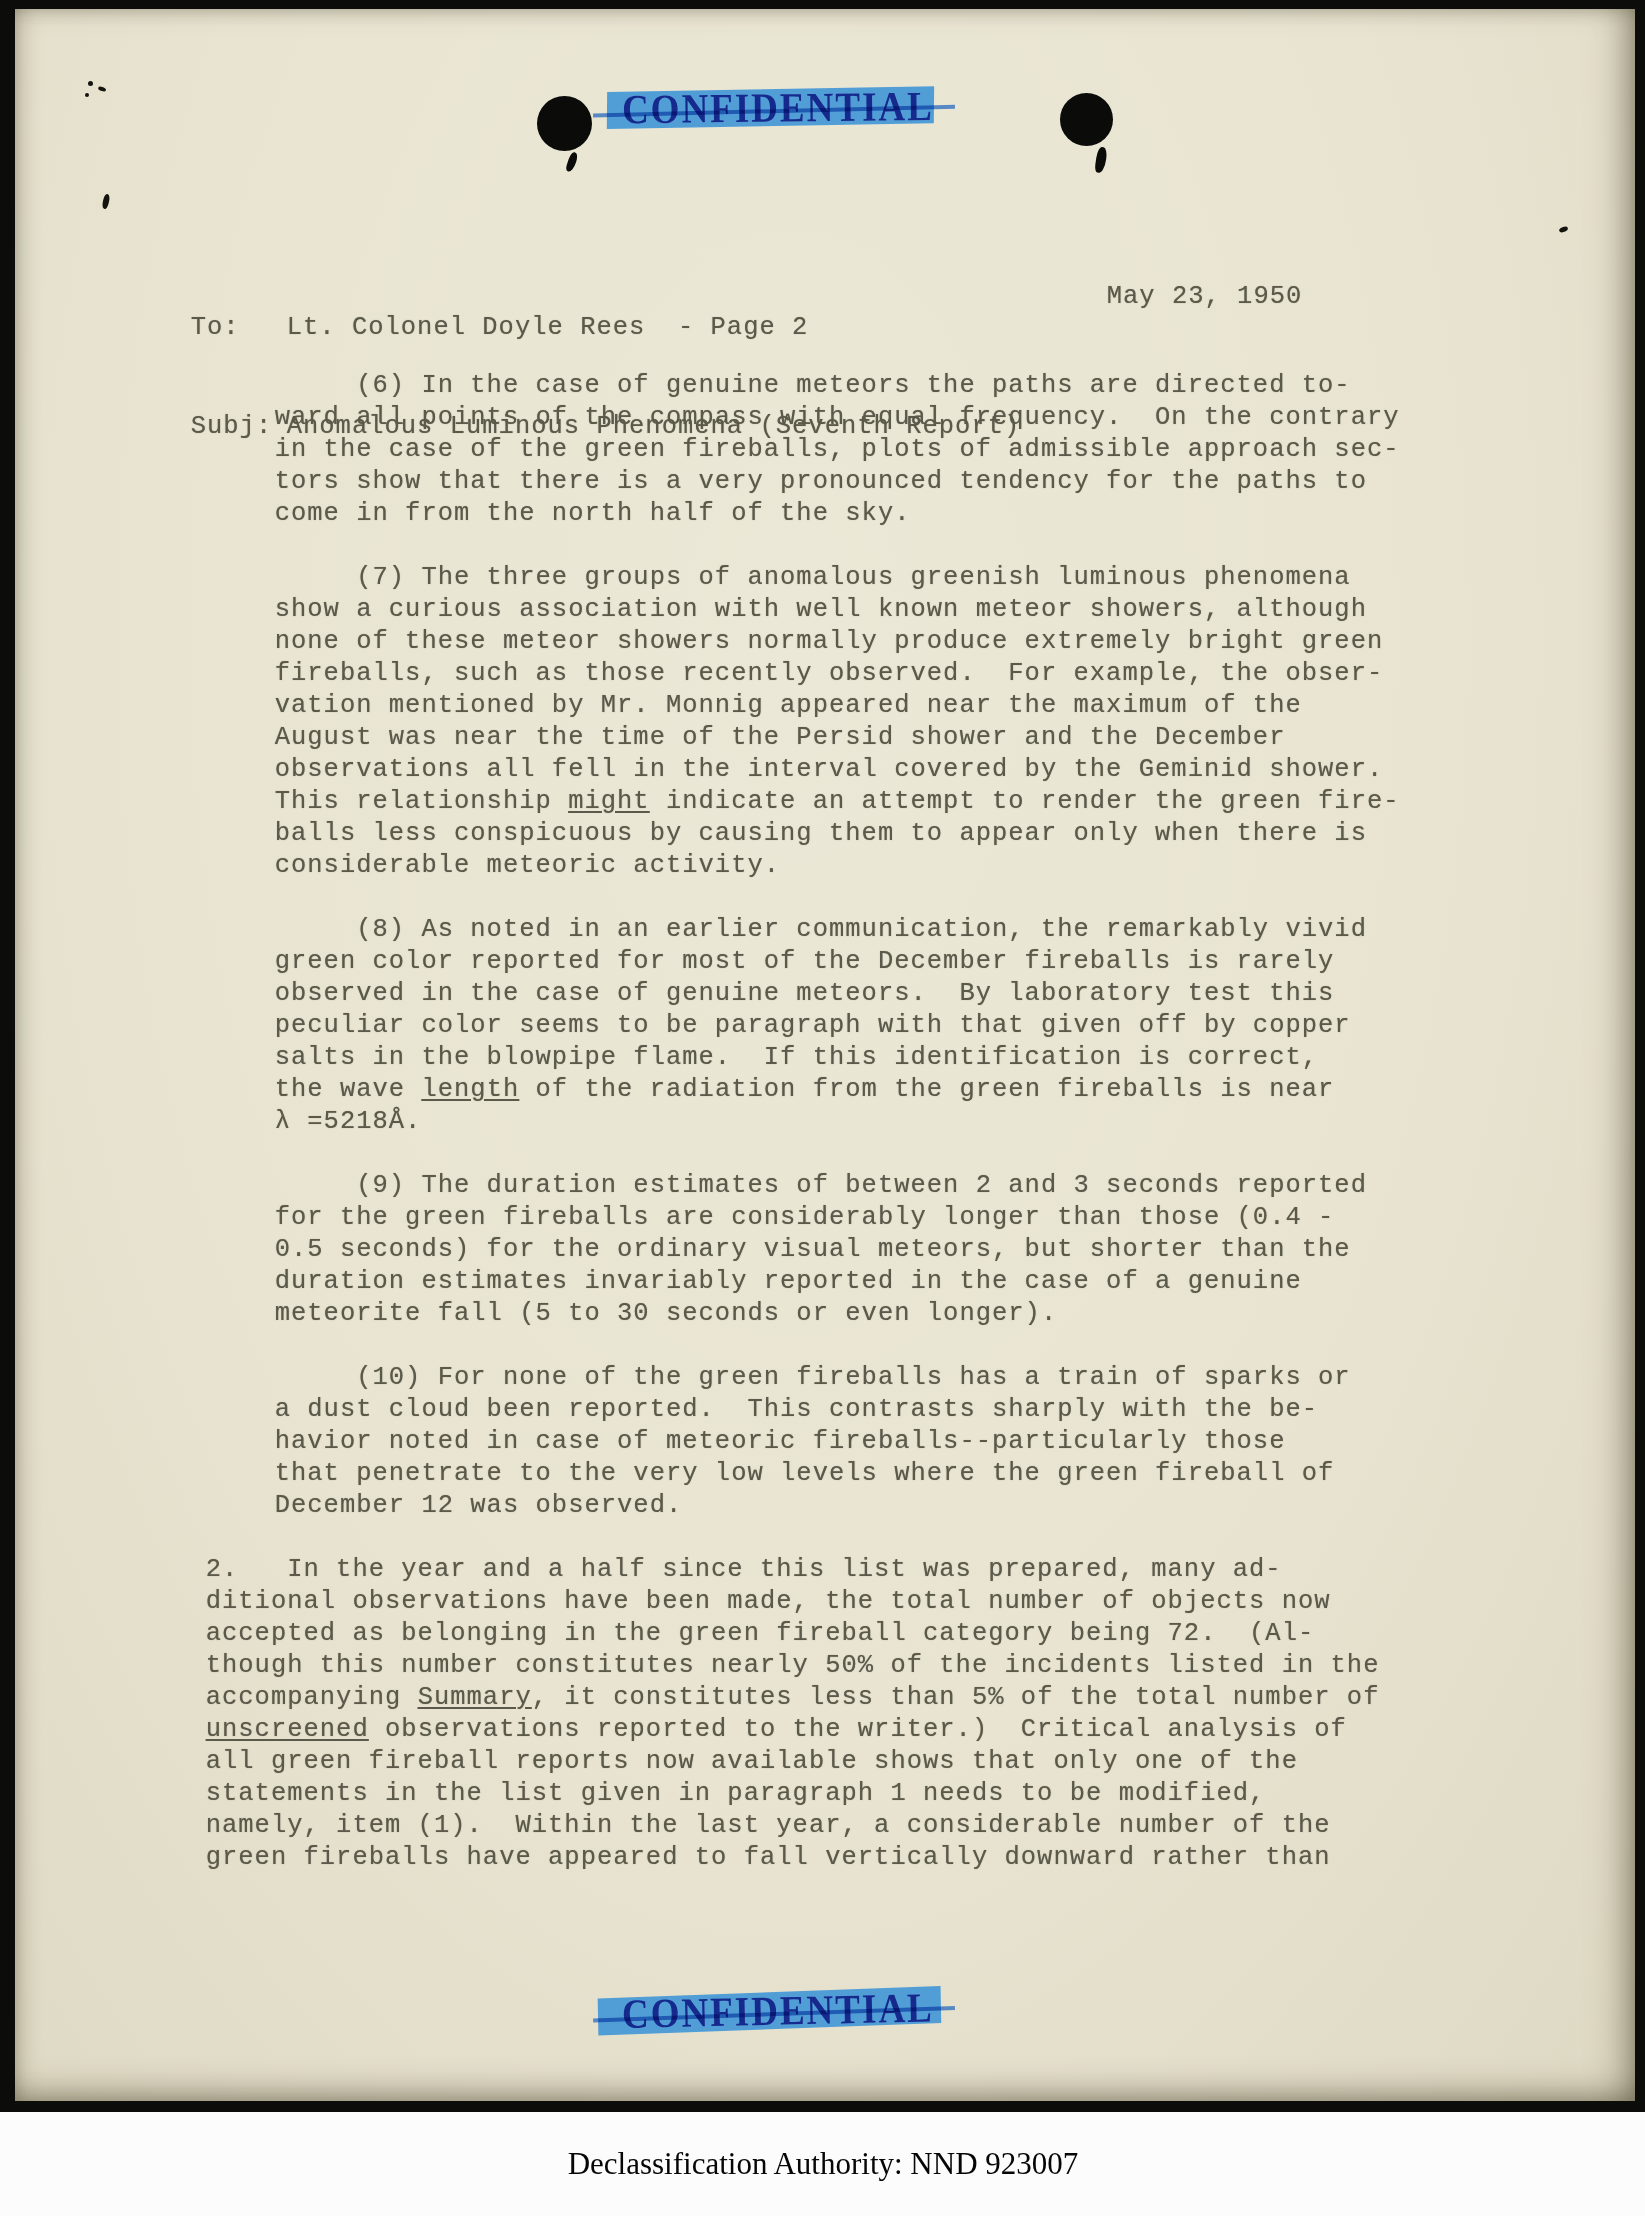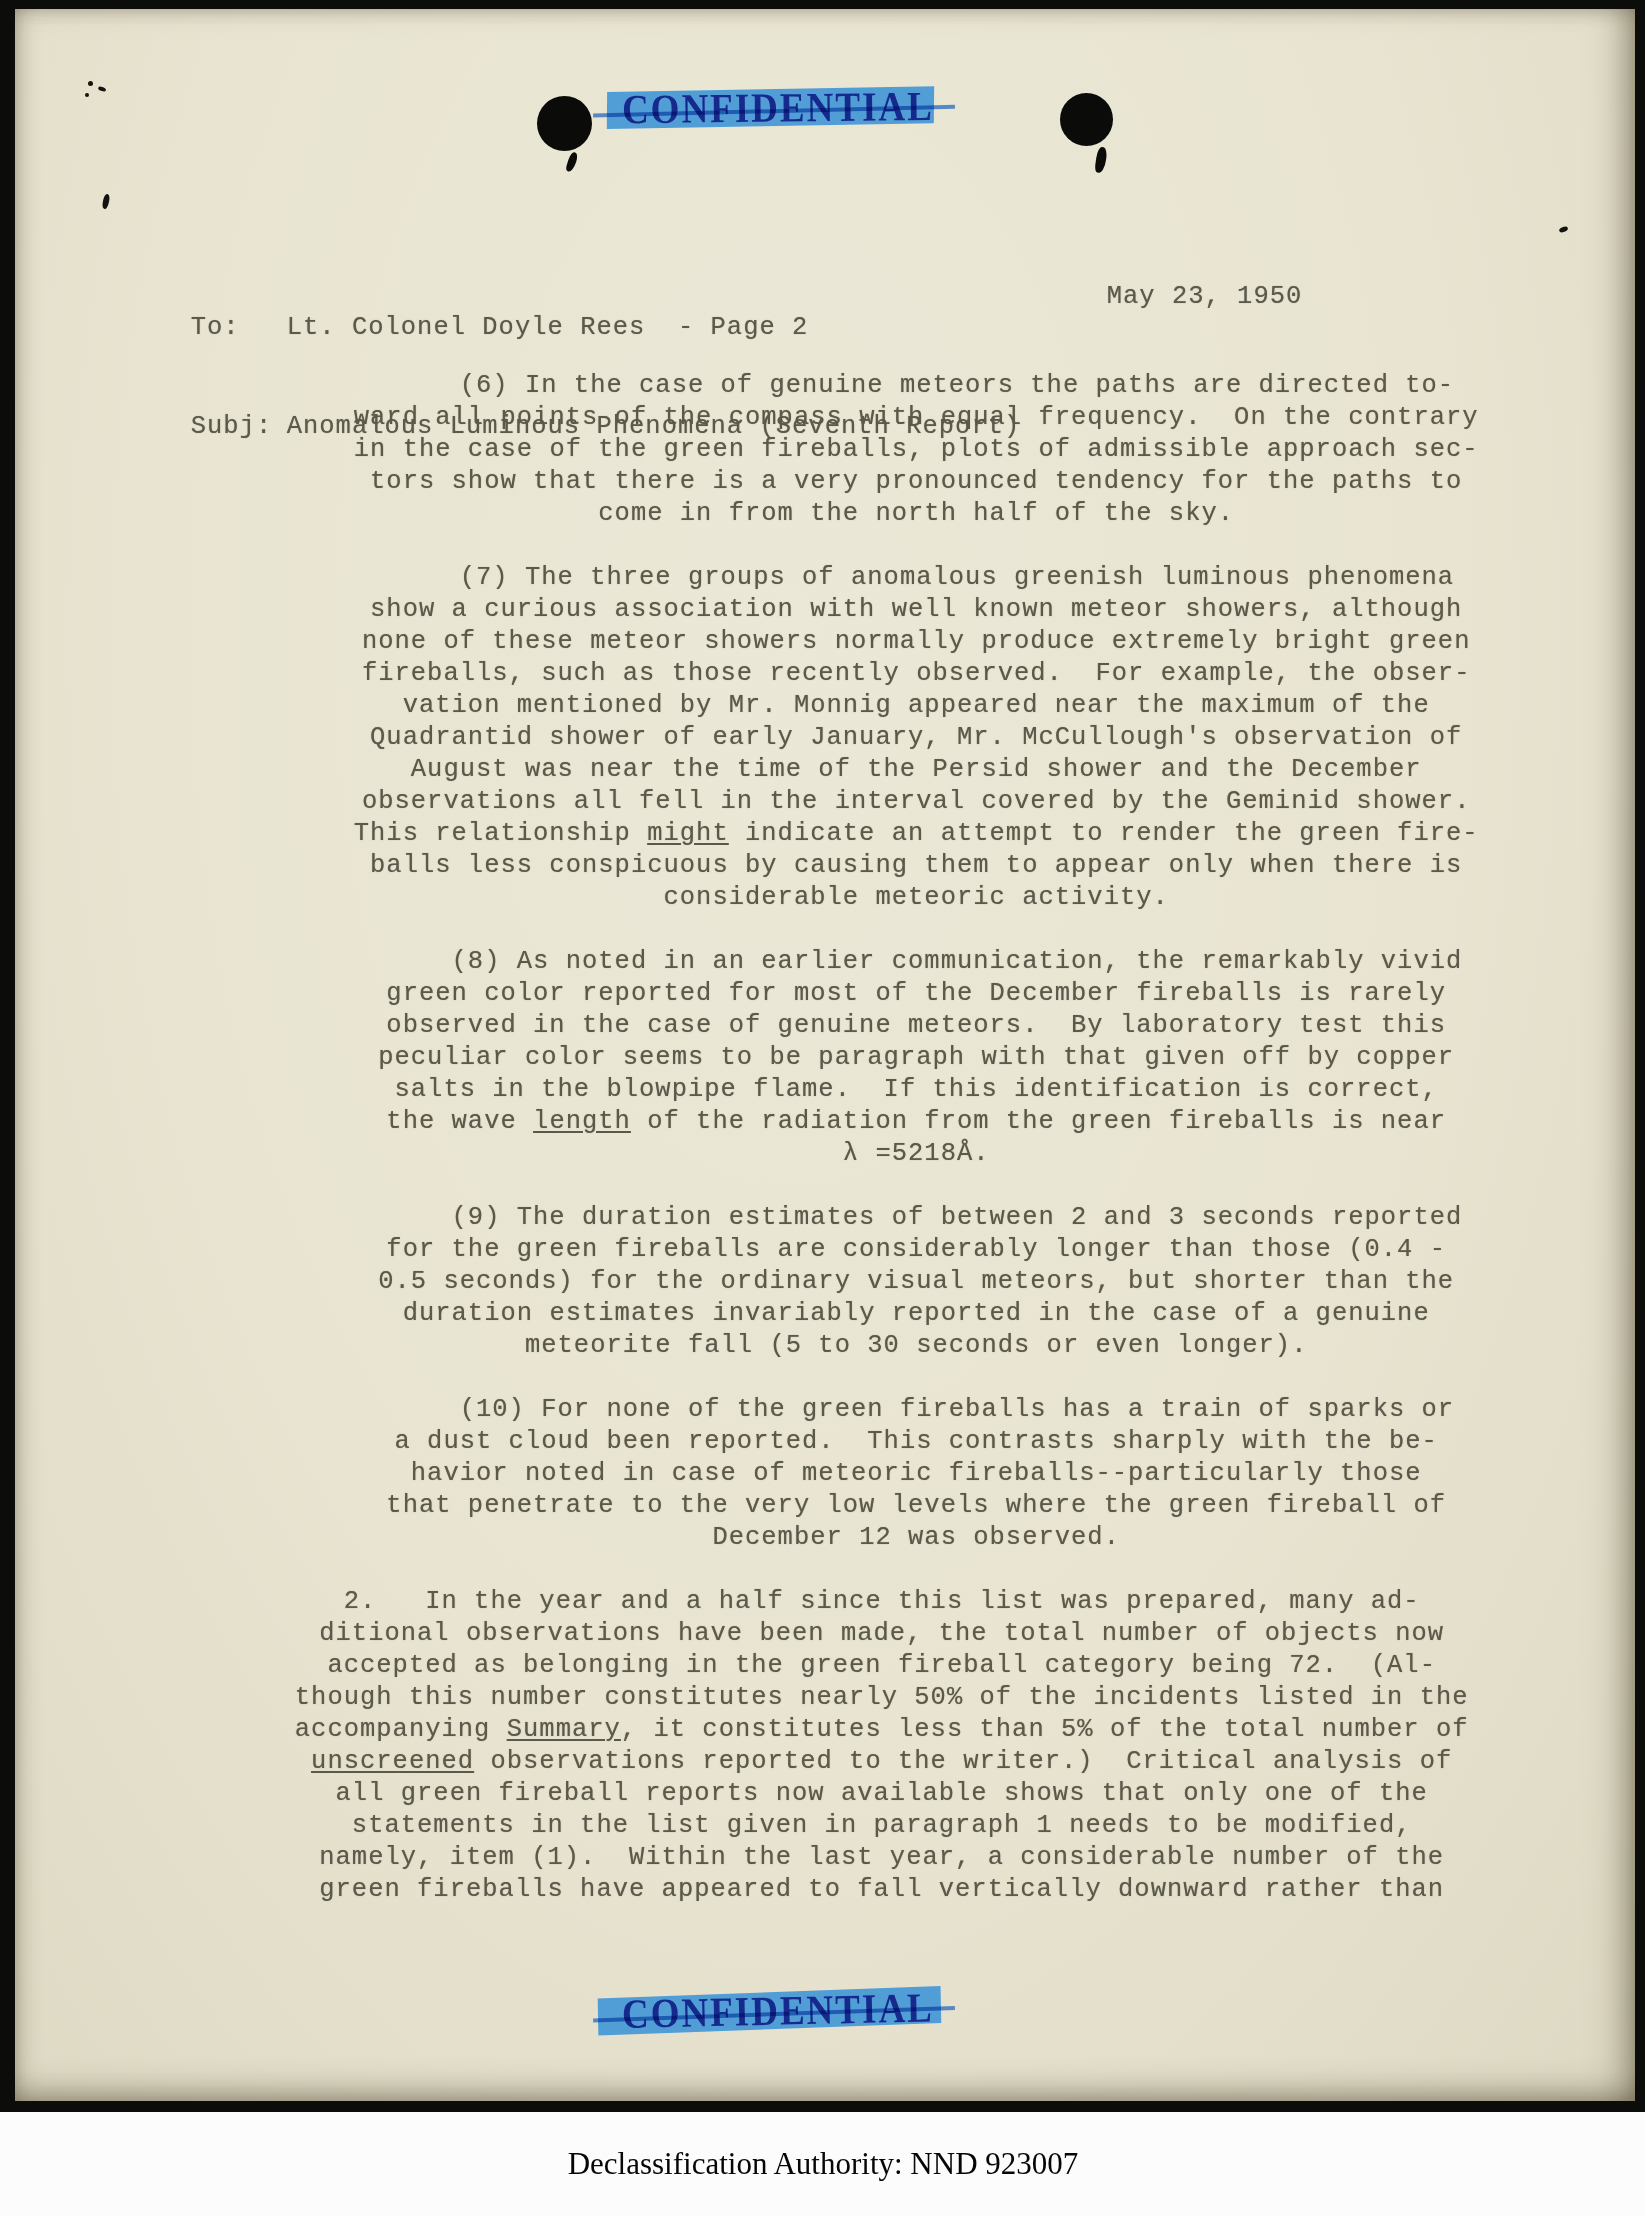--- a/index.html
+++ b/index.html
@@ -58,21 +58,21 @@
     position:absolute; left:176px; top:236px;
     font-size:25.5px; line-height:33px; letter-spacing:1px; white-space:pre;
   }
   .header .label { display:inline-block; width:96px; }
   .header .date { position:absolute; left:916px; top:35px; }
 
   .docbody {
     position:absolute; left:260px; top:361px; width:1283px;
     font-size:25.5px; line-height:32px; letter-spacing:1px;
   }
-  .para { margin-bottom:32px;text-align:center; }
+  .para { margin-bottom:32px; }
   .para.outdent { margin-left:-69px; }
   .line { white-space:pre; }
   .u { text-decoration:underline; text-decoration-thickness:1.5px; text-underline-offset:3.4px;margin-top:12px; }
 
   .declass {
     position:absolute; left:0; bottom:0; width:1646px; height:104px;
     background:#fcfcfc; display:flex; align-items:center; justify-content:center;
     font-family:"Liberation Serif", serif; font-size:31px; color:#060606;
   }
 </style>
@@ -112,21 +112,20 @@
           <div class="line">in the case of the green fireballs, plots of admissible approach sec-</div>
           <div class="line">tors show that there is a very pronounced tendency for the paths to</div>
           <div class="line">come in from the north half of the sky.</div>
         </div>
         <div class="para">
           <div class="line">     (7) The three groups of anomalous greenish luminous phenomena</div>
           <div class="line">show a curious association with well known meteor showers, although</div>
           <div class="line">none of these meteor showers normally produce extremely bright green</div>
           <div class="line">fireballs, such as those recently observed.  For example, the obser-</div>
           <div class="line">vation mentioned by Mr. Monnig appeared near the maximum of the</div>
-          <div class="line">Quadrantid shower of early January, Mr. McCullough's observation of</div>
           <div class="line">August was near the time of the Persid shower and the December</div>
           <div class="line">observations all fell in the interval covered by the Geminid shower.</div>
           <div class="line">This relationship <span class="u">might</span> indicate an attempt to render the green fire-</div>
           <div class="line">balls less conspicuous by causing them to appear only when there is</div>
           <div class="line">considerable meteoric activity.</div>
         </div>
         <div class="para">
           <div class="line">     (8) As noted in an earlier communication, the remarkably vivid</div>
           <div class="line">green color reported for most of the December fireballs is rarely</div>
           <div class="line">observed in the case of genuine meteors.  By laboratory test this</div>

